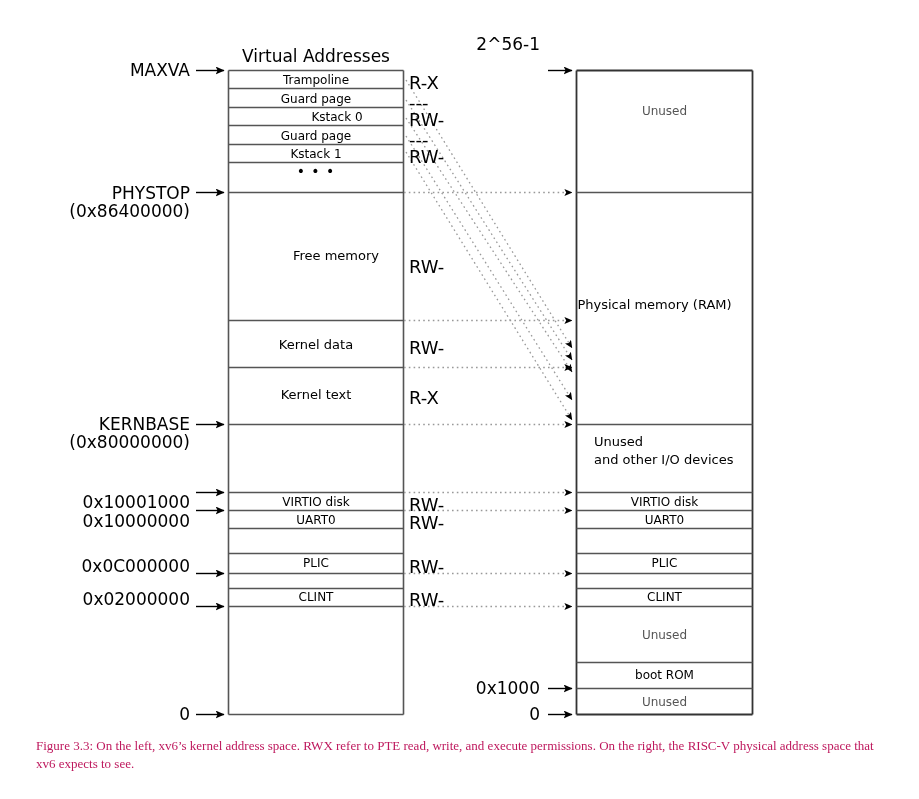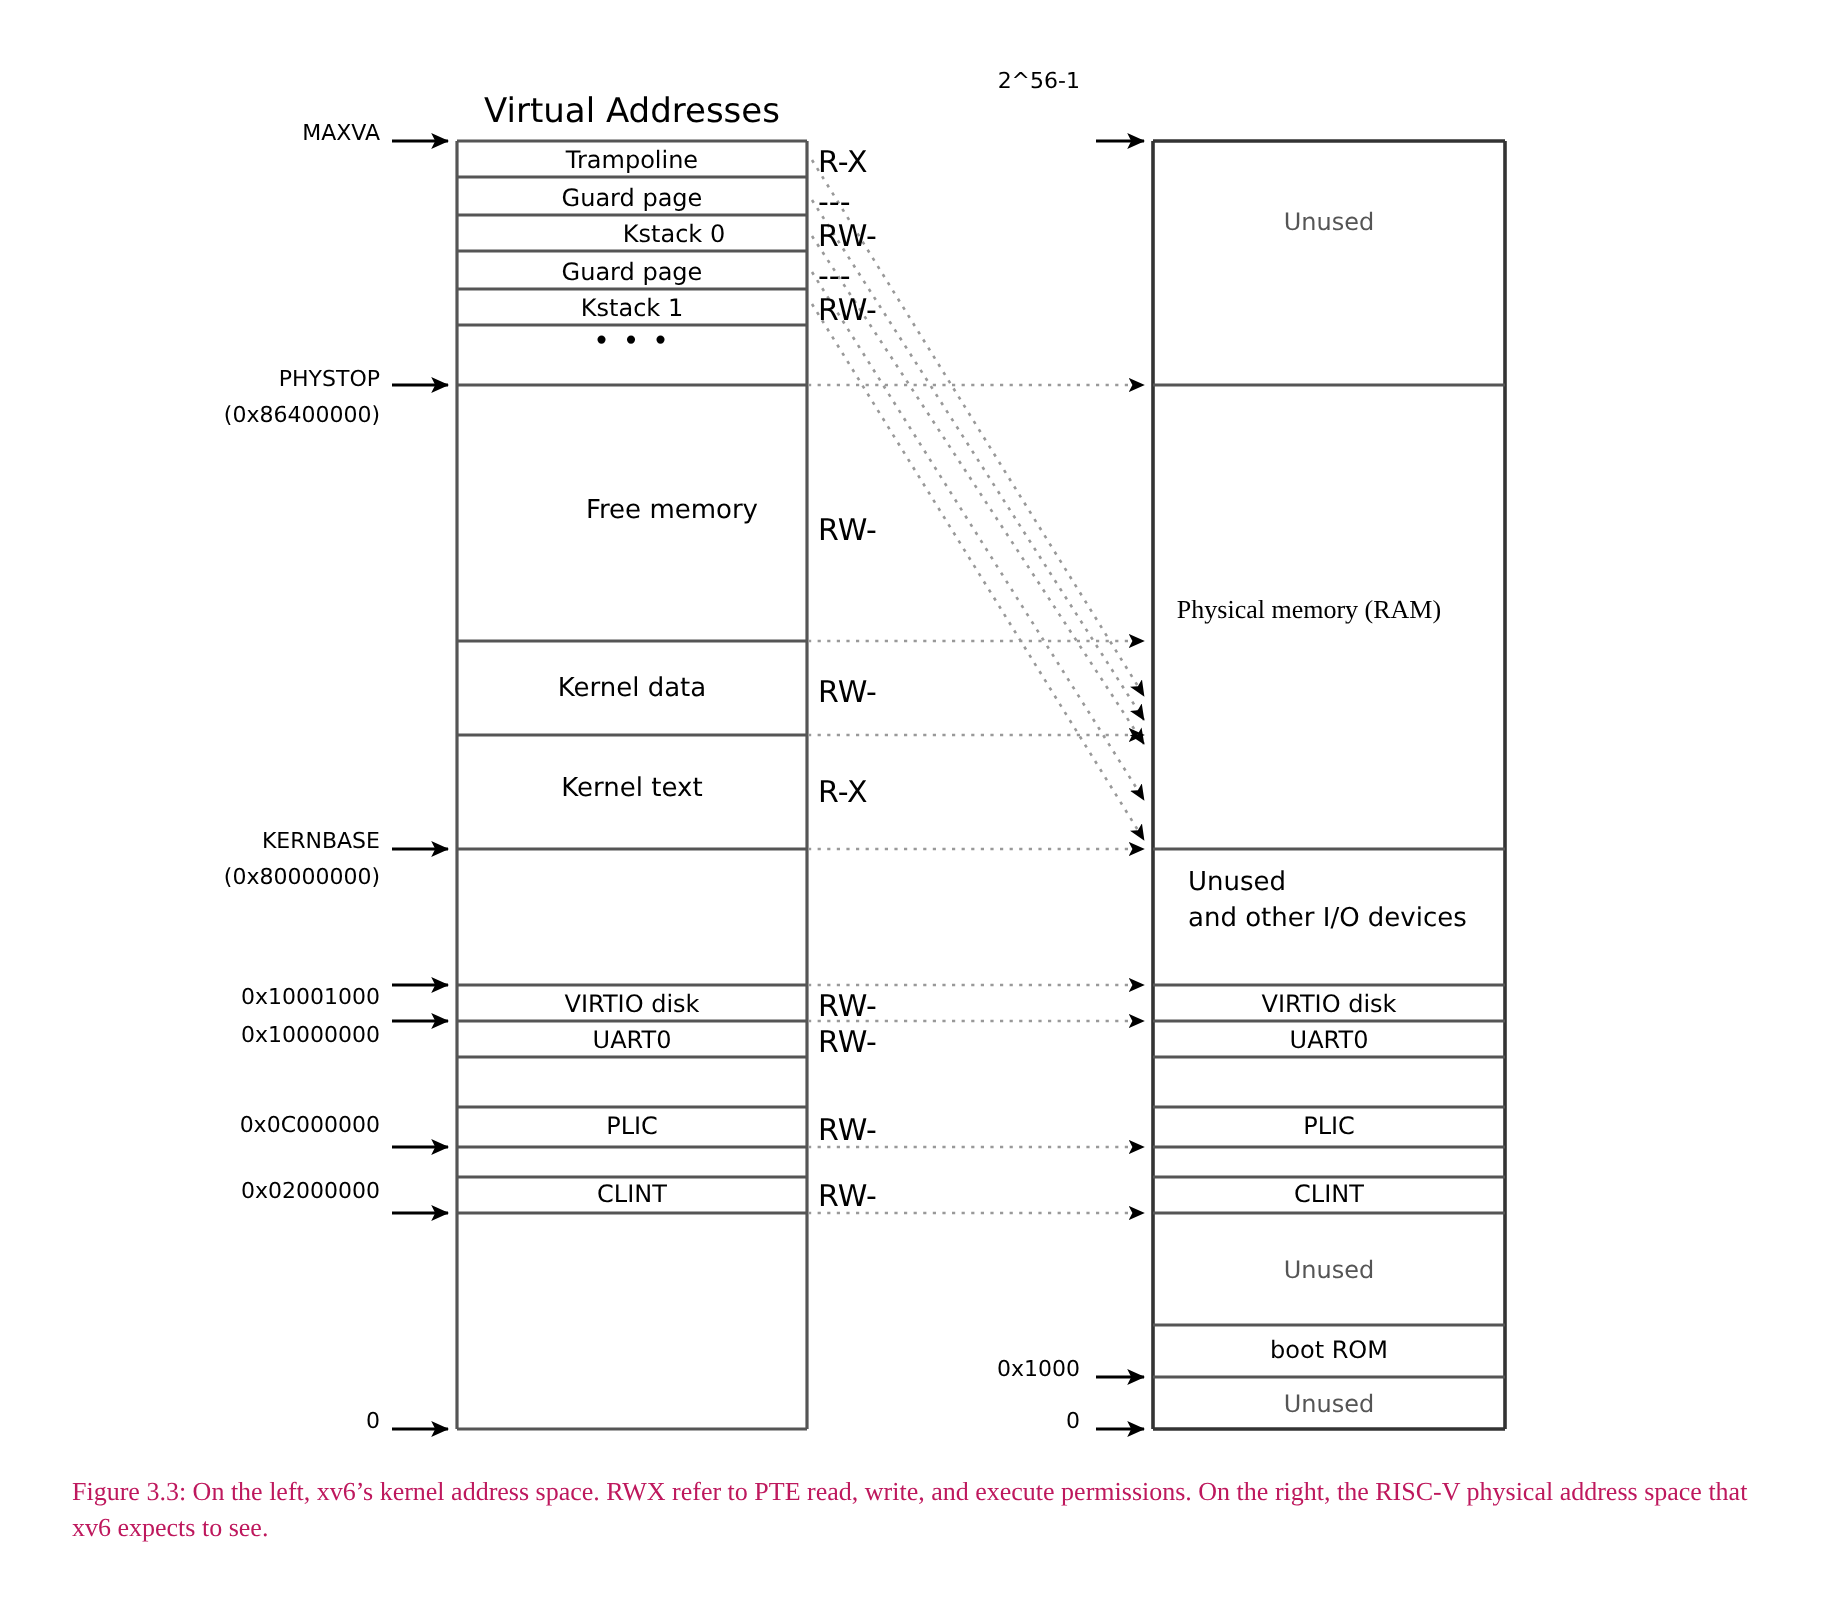--- a/index.html
+++ b/index.html
@@ -9,22 +9,22 @@
     -webkit-font-smoothing:antialiased;
   }
   #stage{position:absolute;left:0;top:0;width:919px;height:799px;overflow:hidden;}
   svg#diagram{position:absolute;left:0;top:0;width:919px;height:730px;}
 
   .lbl{position:absolute;white-space:nowrap;color:#000;}
   .col-title{font-size:17px;text-align:center;}
   .box-text{font-size:13px;text-align:center;}
   .box-text-sm{font-size:12px;text-align:center;}
   .gray-text{color:#555555;font-size:12px;}
-  .addr{font-size:11px;text-align:right;}
-  .perm{font-size:15px;text-align:right;}
+  .addr{font-size:17px;text-align:right;}
+  .perm{font-size:18px;text-align:right;}
 
   .caption{
     position:absolute;left:36px;top:737px;width:855px;
     font-family:Liberation Serif, serif;
     font-size:13px;line-height:1.38;color:#be185d;text-align:left;
   }
 </style>
 </head>
 <body>
 
@@ -165,21 +165,21 @@
   <div class="lbl perm" style="left:409px;top:146px;">RW-</div>
   <div class="lbl perm" style="left:409px;top:256px;">RW-</div>
   <div class="lbl perm" style="left:409px;top:337px;">RW-</div>
   <div class="lbl perm" style="left:409px;top:387px;">R-X</div>
   <div class="lbl perm" style="left:409px;top:494px;">RW-</div>
   <div class="lbl perm" style="left:409px;top:512px;">RW-</div>
   <div class="lbl perm" style="left:409px;top:556px;">RW-</div>
   <div class="lbl perm" style="left:409px;top:589px;">RW-</div>
 
   <div class="lbl gray-text" style="left:576px;top:104px;width:177px;text-align:center;">Unused</div>
-  <div class="lbl box-text" style="left:576px;top:297px;width:157px;font-family:Liberation Serif, serif;">Physical memory (RAM)</div>
+  <div class="lbl box-text" style="left:576px;top:297px;width:157px;">Physical memory (RAM)</div>
   <div class="lbl" style="left:594px;top:434px;font-size:13px;">Unused</div>
   <div class="lbl" style="left:594px;top:452px;font-size:13px;">and other I/O devices</div>
   <div class="lbl box-text-sm" style="left:576px;top:495px;width:177px;">VIRTIO disk</div>
   <div class="lbl box-text-sm" style="left:576px;top:513px;width:177px;">UART0</div>
   <div class="lbl box-text-sm" style="left:576px;top:556px;width:177px;">PLIC</div>
   <div class="lbl box-text-sm" style="left:576px;top:590px;width:177px;">CLINT</div>
   <div class="lbl gray-text" style="left:576px;top:628px;width:177px;text-align:center;">Unused</div>
   <div class="lbl box-text-sm" style="left:576px;top:668px;width:177px;">boot ROM</div>
   <div class="lbl gray-text" style="left:576px;top:695px;width:177px;text-align:center;">Unused</div>
 

